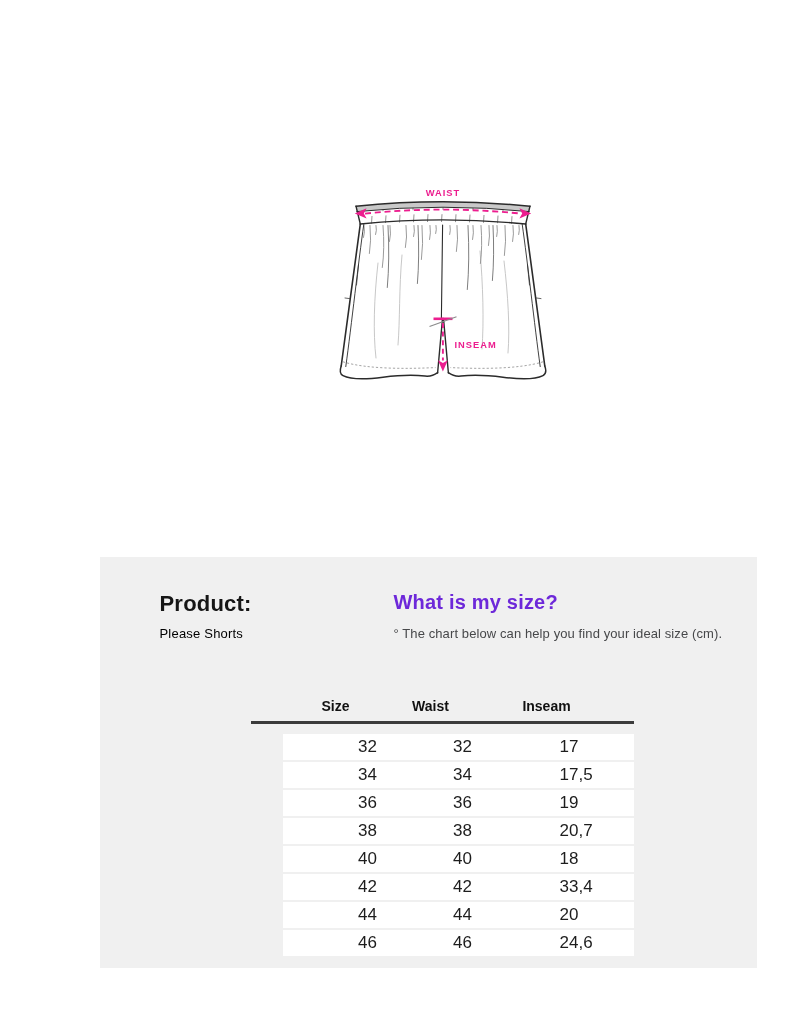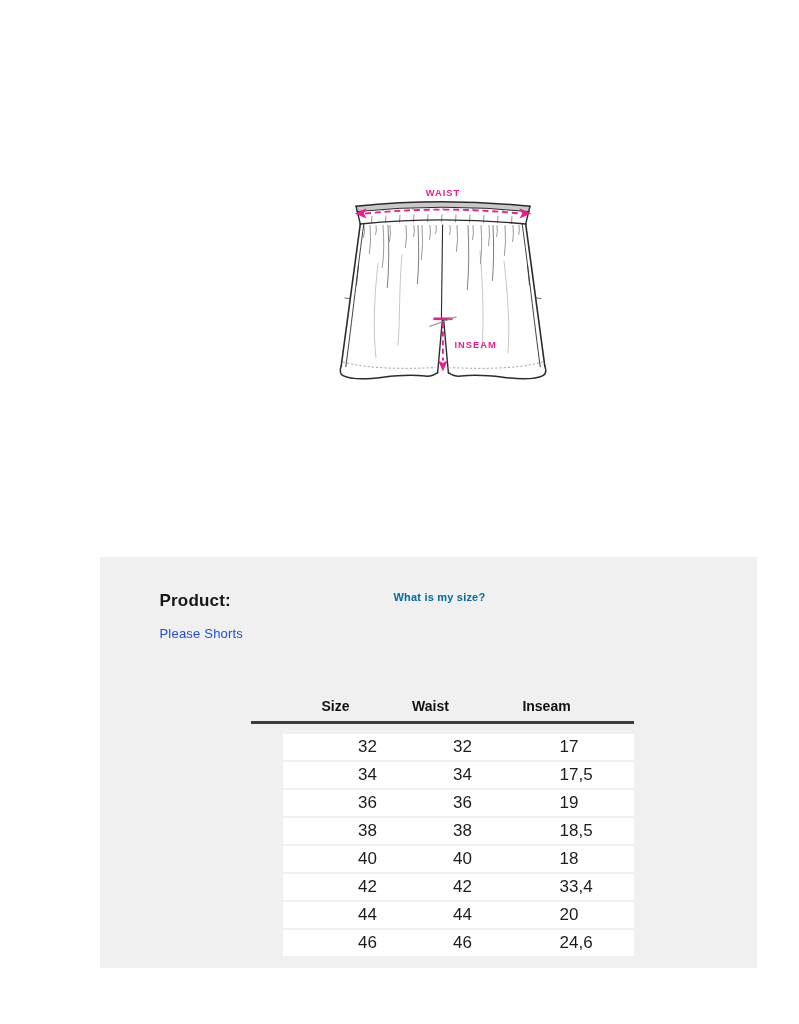--- a/index.html
+++ b/index.html
@@ -33,40 +33,40 @@
     left: 57px;
     top: 557px;
     width: 687px;
     height: 411px;
     background: #f0f0f0;
   }
   .product-heading {
     position: absolute;
     left: 60px;
     top: 34px;
-    font-size: 17px;
+    font-size: 22px;
     font-weight: bold;
     color: #161616;
     letter-spacing: 0.2px;
   }
   .product-name {
     position: absolute;
     left: 60px;
     top: 69px;
     font-size: 13px;
-    color: #1d4ed8;
+    color: #000000;
     letter-spacing: 0.2px;
   }
   .size-heading {
     position: absolute;
     left: 294px;
     top: 34px;
-    font-size: 11px;
+    font-size: 20px;
     font-weight: bold;
-    color: #0369a1;
+    color: #6d28d9;
     letter-spacing: 0.2px;
   }
   .size-notes {
     position: absolute;
     left: 294px;
     top: 66px;
     font-size: 13px;
     line-height: 21px;
     color: #47484a;
     letter-spacing: 0.1px;
@@ -237,20 +237,21 @@
     </g>
   </svg>
 
   <div class="panel">
 
     <div class="product-heading">Product:</div>
     <div class="product-name">Please Shorts</div>
 
     <div class="size-heading">What is my size?</div>
     <div class="size-notes">
+      <div>° The chart below can help you find your ideal size (cm).</div>
     </div>
 
     <div class="table-header">
       <span class="th-size">Size</span>
       <span class="th-waist">Waist</span>
       <span class="th-inseam">Inseam</span>
     </div>
     <div class="table-divider"></div>
 
     <div class="table-rows">
@@ -265,21 +266,21 @@
         <span class="td-inseam">17,5</span>
       </div>
       <div class="table-row">
         <span class="td-size">36</span>
         <span class="td-waist">36</span>
         <span class="td-inseam">19</span>
       </div>
       <div class="table-row">
         <span class="td-size">38</span>
         <span class="td-waist">38</span>
-        <span class="td-inseam">18,5</span>
+        <span class="td-inseam">20,7</span>
       </div>
       <div class="table-row">
         <span class="td-size">40</span>
         <span class="td-waist">40</span>
         <span class="td-inseam">18</span>
       </div>
       <div class="table-row">
         <span class="td-size">42</span>
         <span class="td-waist">42</span>
         <span class="td-inseam">33,4</span>

